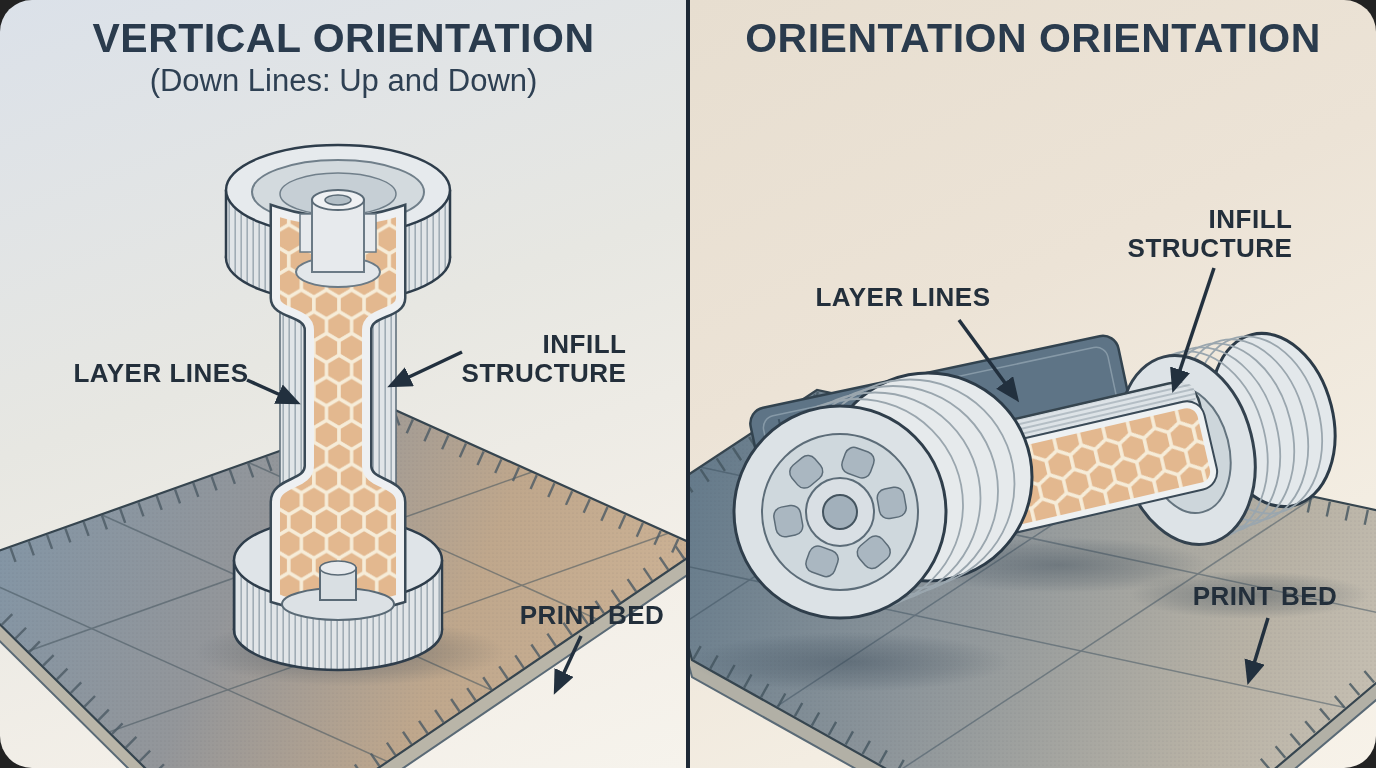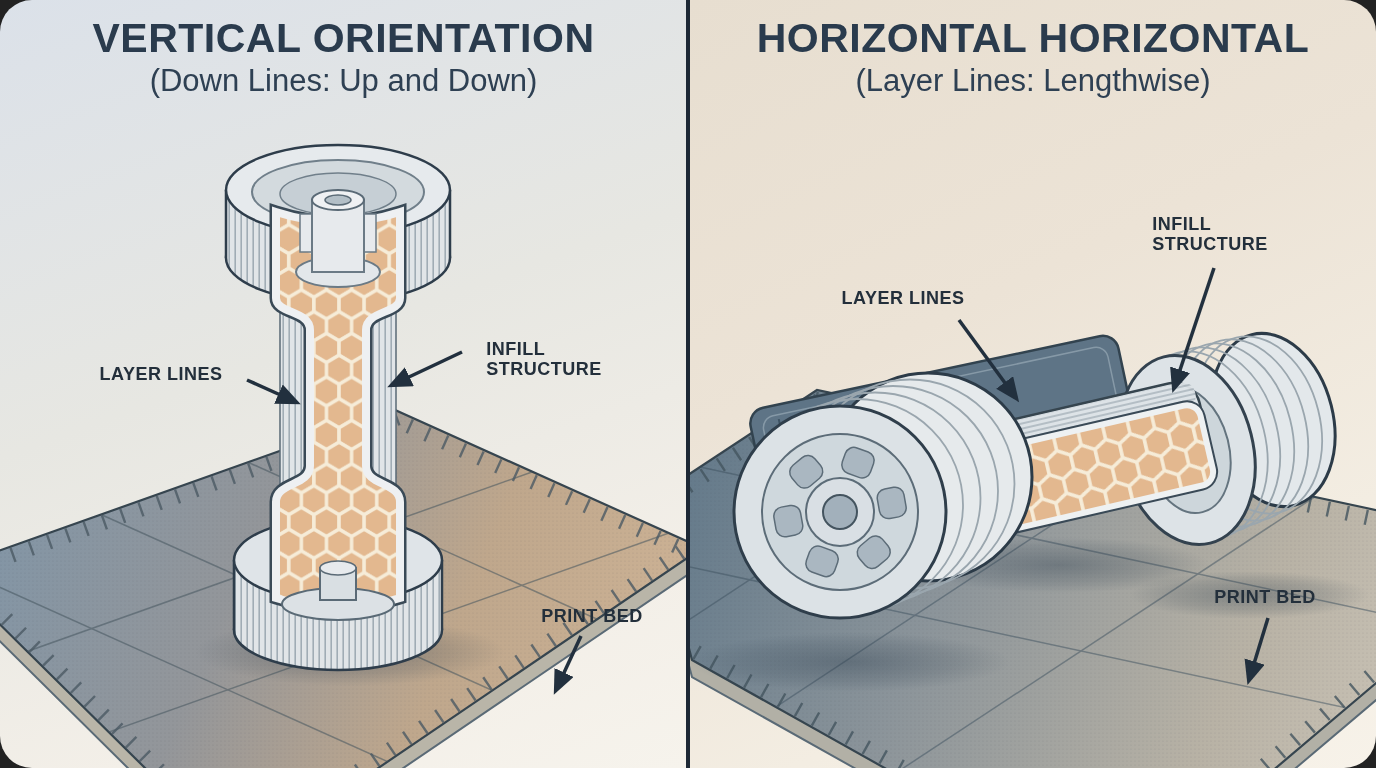--- a/index.html
+++ b/index.html
@@ -7,21 +7,21 @@
          font-family:Liberation Sans, sans-serif;border-radius:32px;}
   .panel{position:absolute;top:0;height:768px;overflow:hidden;}
   .panel.left{left:0;width:687px;background:linear-gradient(160deg,#dbe1e9 0%,#e7e7e2 45%,#f3efe8 80%,#f6f3ec 100%);}
   .panel.right{left:690px;width:686px;background:linear-gradient(155deg,#e7ded0 0%,#ece3d6 40%,#f3ede2 75%,#f7f2e9 100%);}
   .divider{position:absolute;left:686px;top:0;width:4px;height:768px;background:#1d2835;}
   .panel svg{position:absolute;left:0;top:0;}
   .titleblock{position:absolute;top:18px;left:0;width:100%;text-align:center;color:#2a3b4d;z-index:5;}
   .titleblock .t{font-size:41px;font-weight:bold;letter-spacing:.5px;line-height:1.02;}
   .titleblock .s{font-size:31px;font-weight:normal;color:#2e4053;margin-top:3px;}
   .lbl{position:absolute;transform:translate(-50%,-50%);color:#232f3b;font-weight:bold;
-       font-size:18px;letter-spacing:.5px;white-space:nowrap;text-align:left;z-index:5;line-height:1.12;}
+       font-size:26px;letter-spacing:.5px;white-space:nowrap;text-align:right;z-index:5;line-height:1.12;}
 </style>
 </head>
 <body>
 
 <div class="stage">
 
   <section class="panel left">
     <svg width="687" height="768" viewBox="0 0 687 768">
       <defs>
         <path id="hx" d="M0,-10 L8.66,-5 L8.66,5 L0,10 L-8.66,5 L-8.66,-5 Z"></path>
@@ -244,22 +244,21 @@
       </g>
 
       <g stroke="#22303e" stroke-width="3.5" fill="none">
         <line x1="269" y1="320" x2="326" y2="398" marker-end="url(#ah)"></line>
         <line x1="524" y1="268" x2="484" y2="388" marker-end="url(#ah)"></line>
         <line x1="578" y1="618" x2="559" y2="680" marker-end="url(#ah)"></line>
       </g>
     </svg>
 
     <div class="titleblock">
-      <div class="t">HORIZONTAL HORIZONTAL</div>
-      <div class="s">(Layer Lines: Lengthwise)</div>
+      <div class="t">ORIENTATION ORIENTATION</div>
     </div>
     <div class="lbl" style="left:213px;top:298px">LAYER LINES</div>
     <div class="lbl" style="left:520px;top:234px">
       <span>INFILL</span><br>
       <span>STRUCTURE</span>
     </div>
     <div class="lbl" style="left:575px;top:597px">PRINT BED</div>
   </section>
 </div>
 

